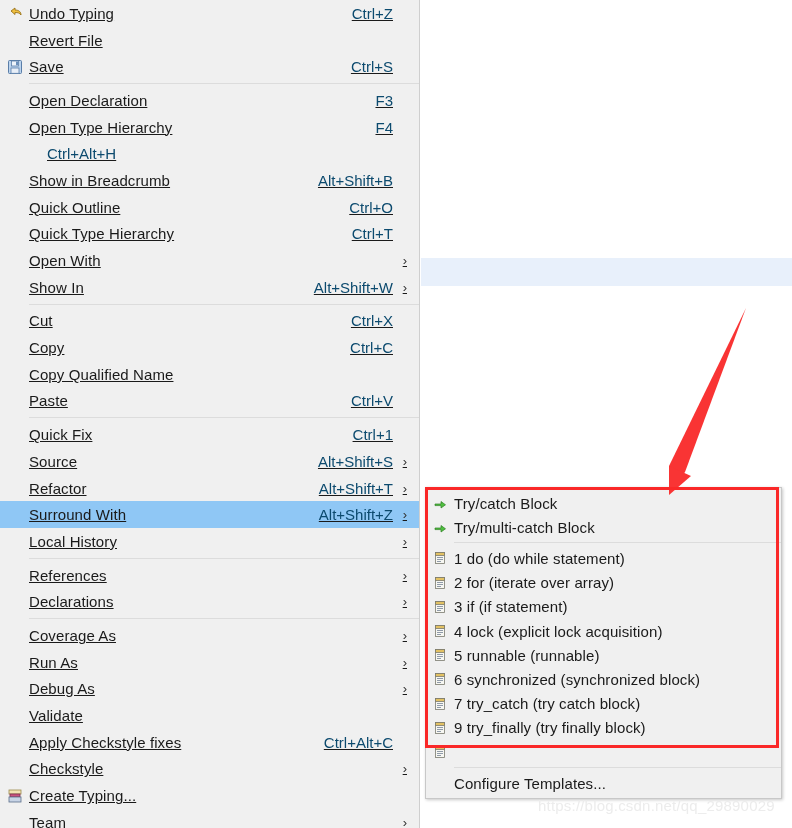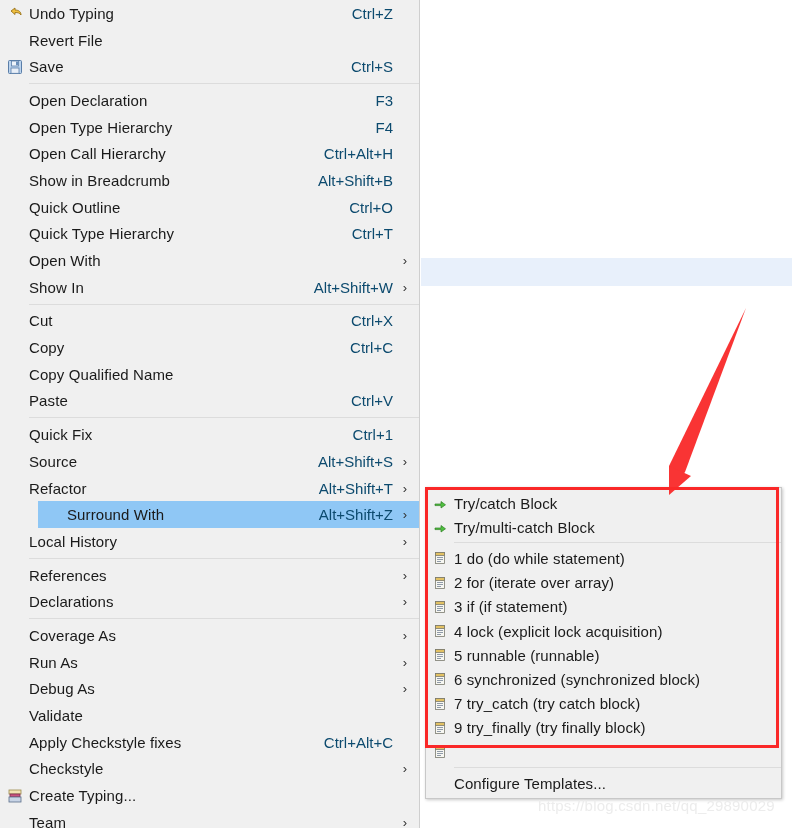--- a/index.html
+++ b/index.html
@@ -37,33 +37,33 @@
     left: 0;
     top: 0;
     width: 420px;
     height: 828px;
     background: #f0f0f0;
     border-right: 1px solid #cfcfcf;
     box-sizing: border-box;
     font-size: 15px;
     color: #1a1a1a;
     user-select: none;
+    text-decoration: underline;
   }
   .menu-item {
     position: relative;
     display: flex;
     align-items: center;
     height: 26.7px;
     padding: 0 12px 0 0;
     box-sizing: border-box;
     white-space: nowrap;
   }
   .menu-item.selected {
     background: #8fc7f5;
-    margin-left: 38px;
   }
   .mi-icon {
     width: 29px;
     min-width: 29px;
     height: 26px;
     display: flex;
     align-items: center;
     justify-content: center;
   }
   .mi-label {
@@ -200,21 +200,20 @@
       <span class="mi-arrow empty">›</span>
     </div>
     <div class="menu-item">
       <span class="mi-icon"></span>
       <span class="mi-label">Open Type Hierarchy</span>
       <span class="mi-accel">F4</span>
       <span class="mi-arrow empty">›</span>
     </div>
     <div class="menu-item">
       <span class="mi-icon"></span>
-      <span class="mi-label">Open Call Hierarchy</span>
       <span class="mi-accel">Ctrl+Alt+H</span>
       <span class="mi-arrow empty">›</span>
     </div>
     <div class="menu-item">
       <span class="mi-icon"></span>
       <span class="mi-label">Show in Breadcrumb</span>
       <span class="mi-accel">Alt+Shift+B</span>
       <span class="mi-arrow empty">›</span>
     </div>
     <div class="menu-item">

